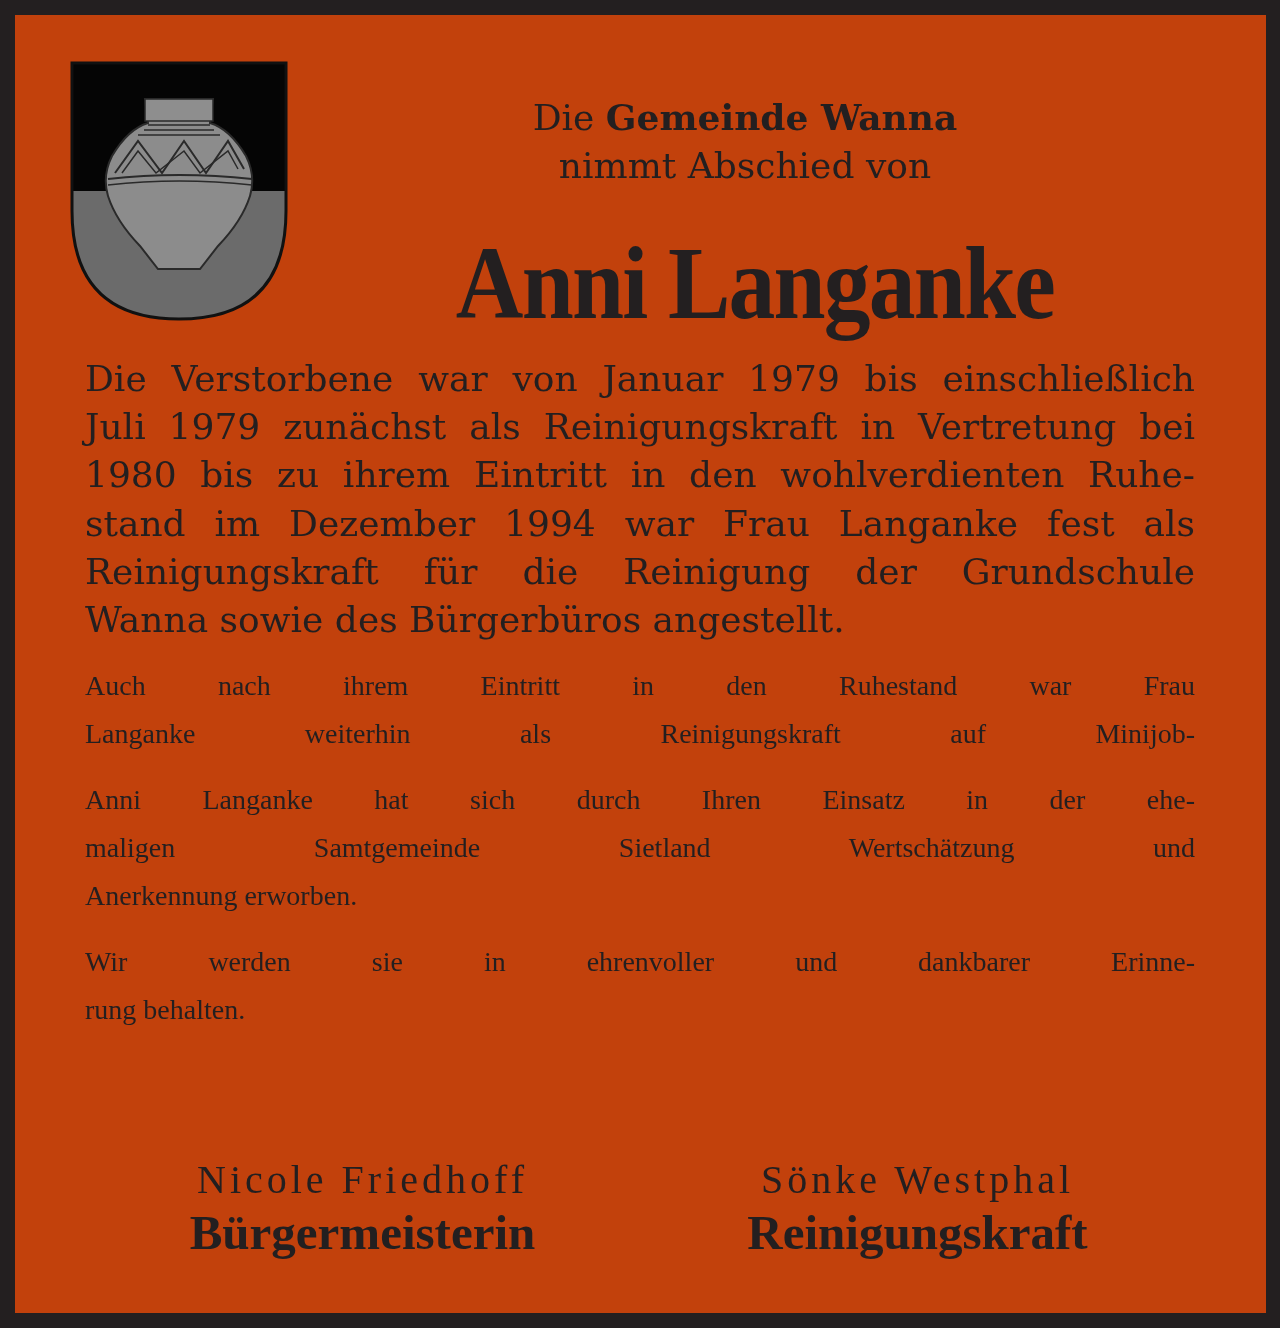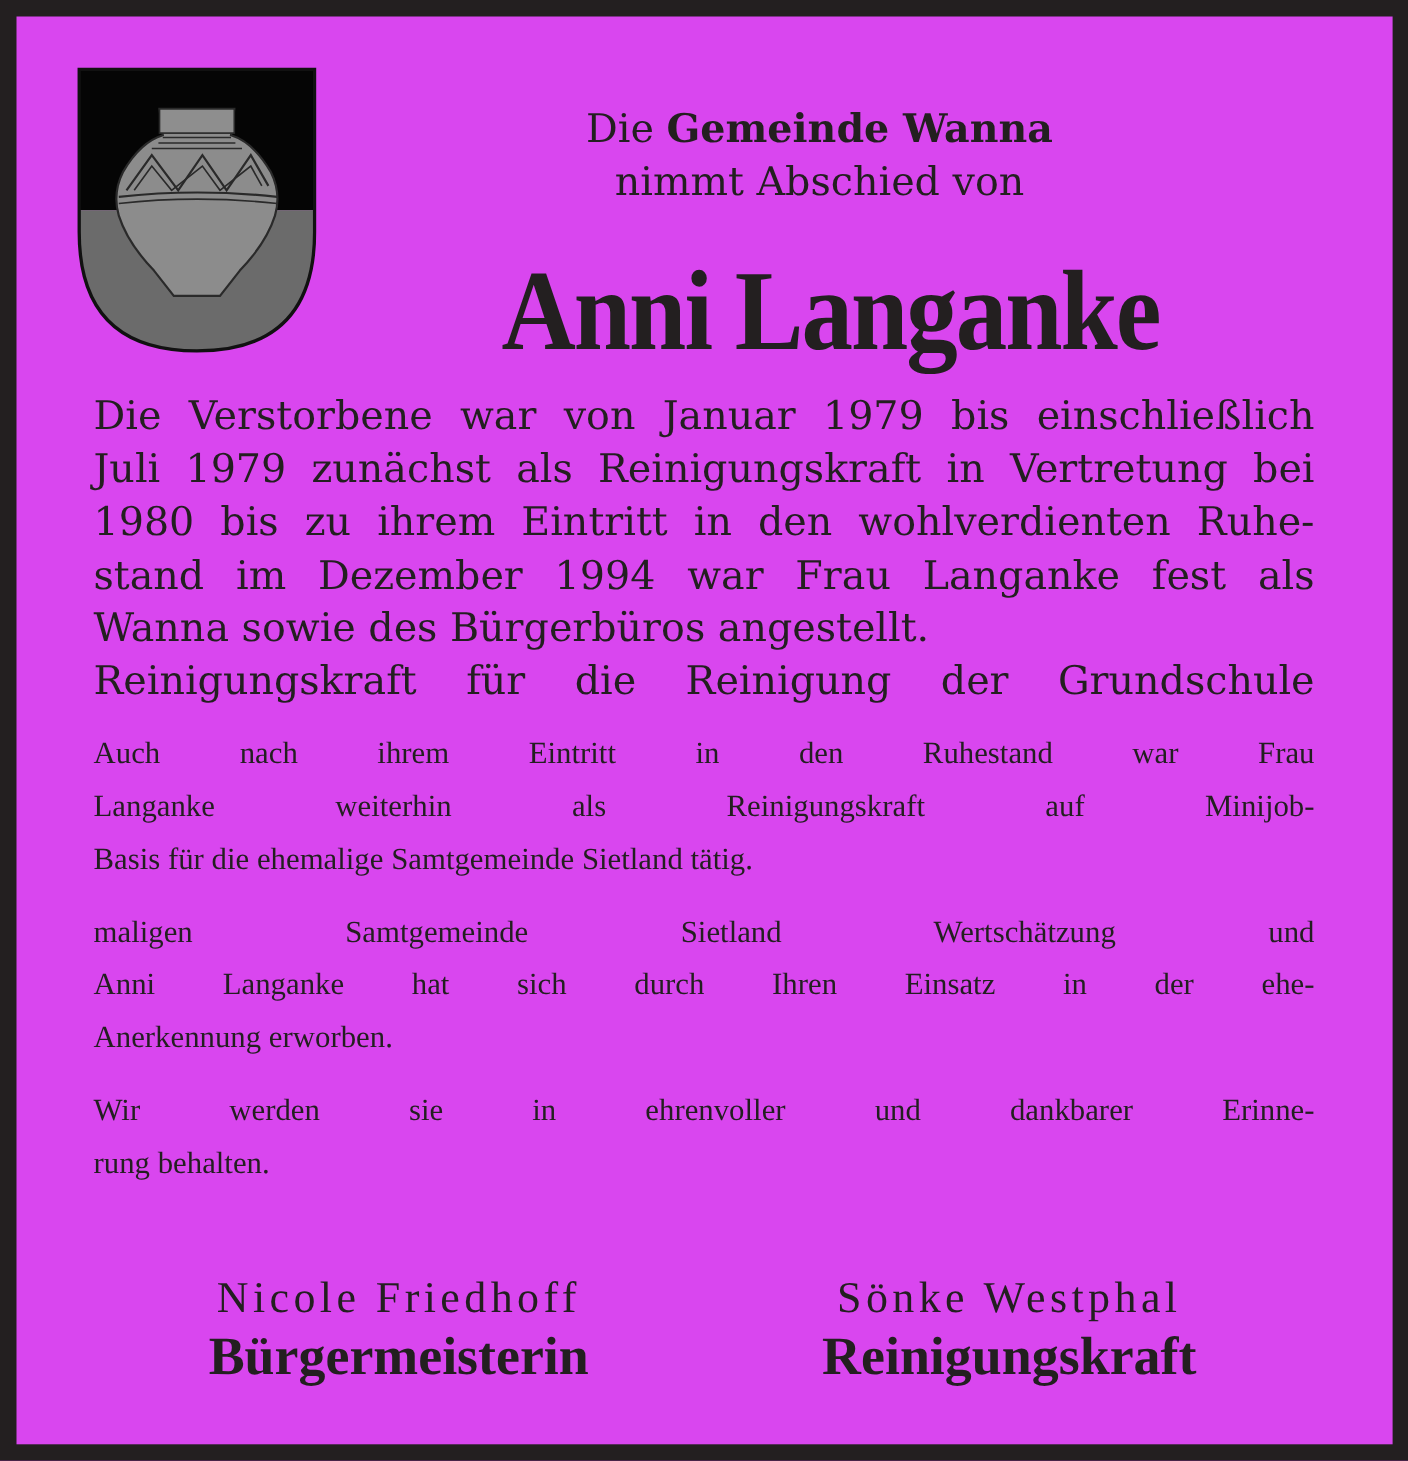--- a/index.html
+++ b/index.html
@@ -8,21 +8,21 @@
     background: #231f20;
     position: relative;
     overflow: hidden;
     font-family: "DejaVu Serif", "Liberation Serif", serif;
     color: #231f20;
   }
   .page {
     position: absolute;
     left: 15px; top: 15px;
     width: 1251px; height: 1298px;
-    background: #d946ef;
+    background: #c2410c;
   }
   .crest {
     position: absolute;
     left: 55px; top: 46px;
     width: 218px; height: 260px;
   }
   .header {
     position: absolute;
     left: 430px; top: 78px;
     width: 600px;
@@ -123,31 +123,30 @@
   </div>
 
   <div class="name">Anni Langanke</div>
 
   <div class="body-text">
     <p>
       <span class="line">Die Verstorbene war von Januar 1979 bis einschließlich</span>
       <span class="line">Juli 1979 zunächst als Reinigungskraft in Vertretung bei</span>
       <span class="line">1980 bis zu ihrem Eintritt in den wohlverdienten Ruhe-</span>
       <span class="line">stand im Dezember 1994 war Frau Langanke fest als</span>
+      <span class="line">Reinigungskraft für die Reinigung der Grundschule</span>
       <span class="line last">Wanna sowie des Bürgerbüros angestellt.</span>
-      <span class="line">Reinigungskraft für die Reinigung der Grundschule</span>
     </p>
     <p class="condensed">
       <span class="line">Auch nach ihrem Eintritt in den Ruhestand war Frau</span>
       <span class="line">Langanke weiterhin als Reinigungskraft auf Minijob-</span>
-      <span class="line last">Basis für die ehemalige Samtgemeinde Sietland tätig.</span>
     </p>
     <p class="condensed">
+      <span class="line">Anni Langanke hat sich durch Ihren Einsatz in der ehe-</span>
       <span class="line">maligen Samtgemeinde Sietland Wertschätzung und</span>
-      <span class="line">Anni Langanke hat sich durch Ihren Einsatz in der ehe-</span>
       <span class="line last">Anerkennung erworben.</span>
     </p>
     <p class="condensed">
       <span class="line">Wir werden sie in ehrenvoller und dankbarer Erinne-</span>
       <span class="line last">rung behalten.</span>
     </p>
   </div>
 
   <div class="signatures">
     <div class="sig">

